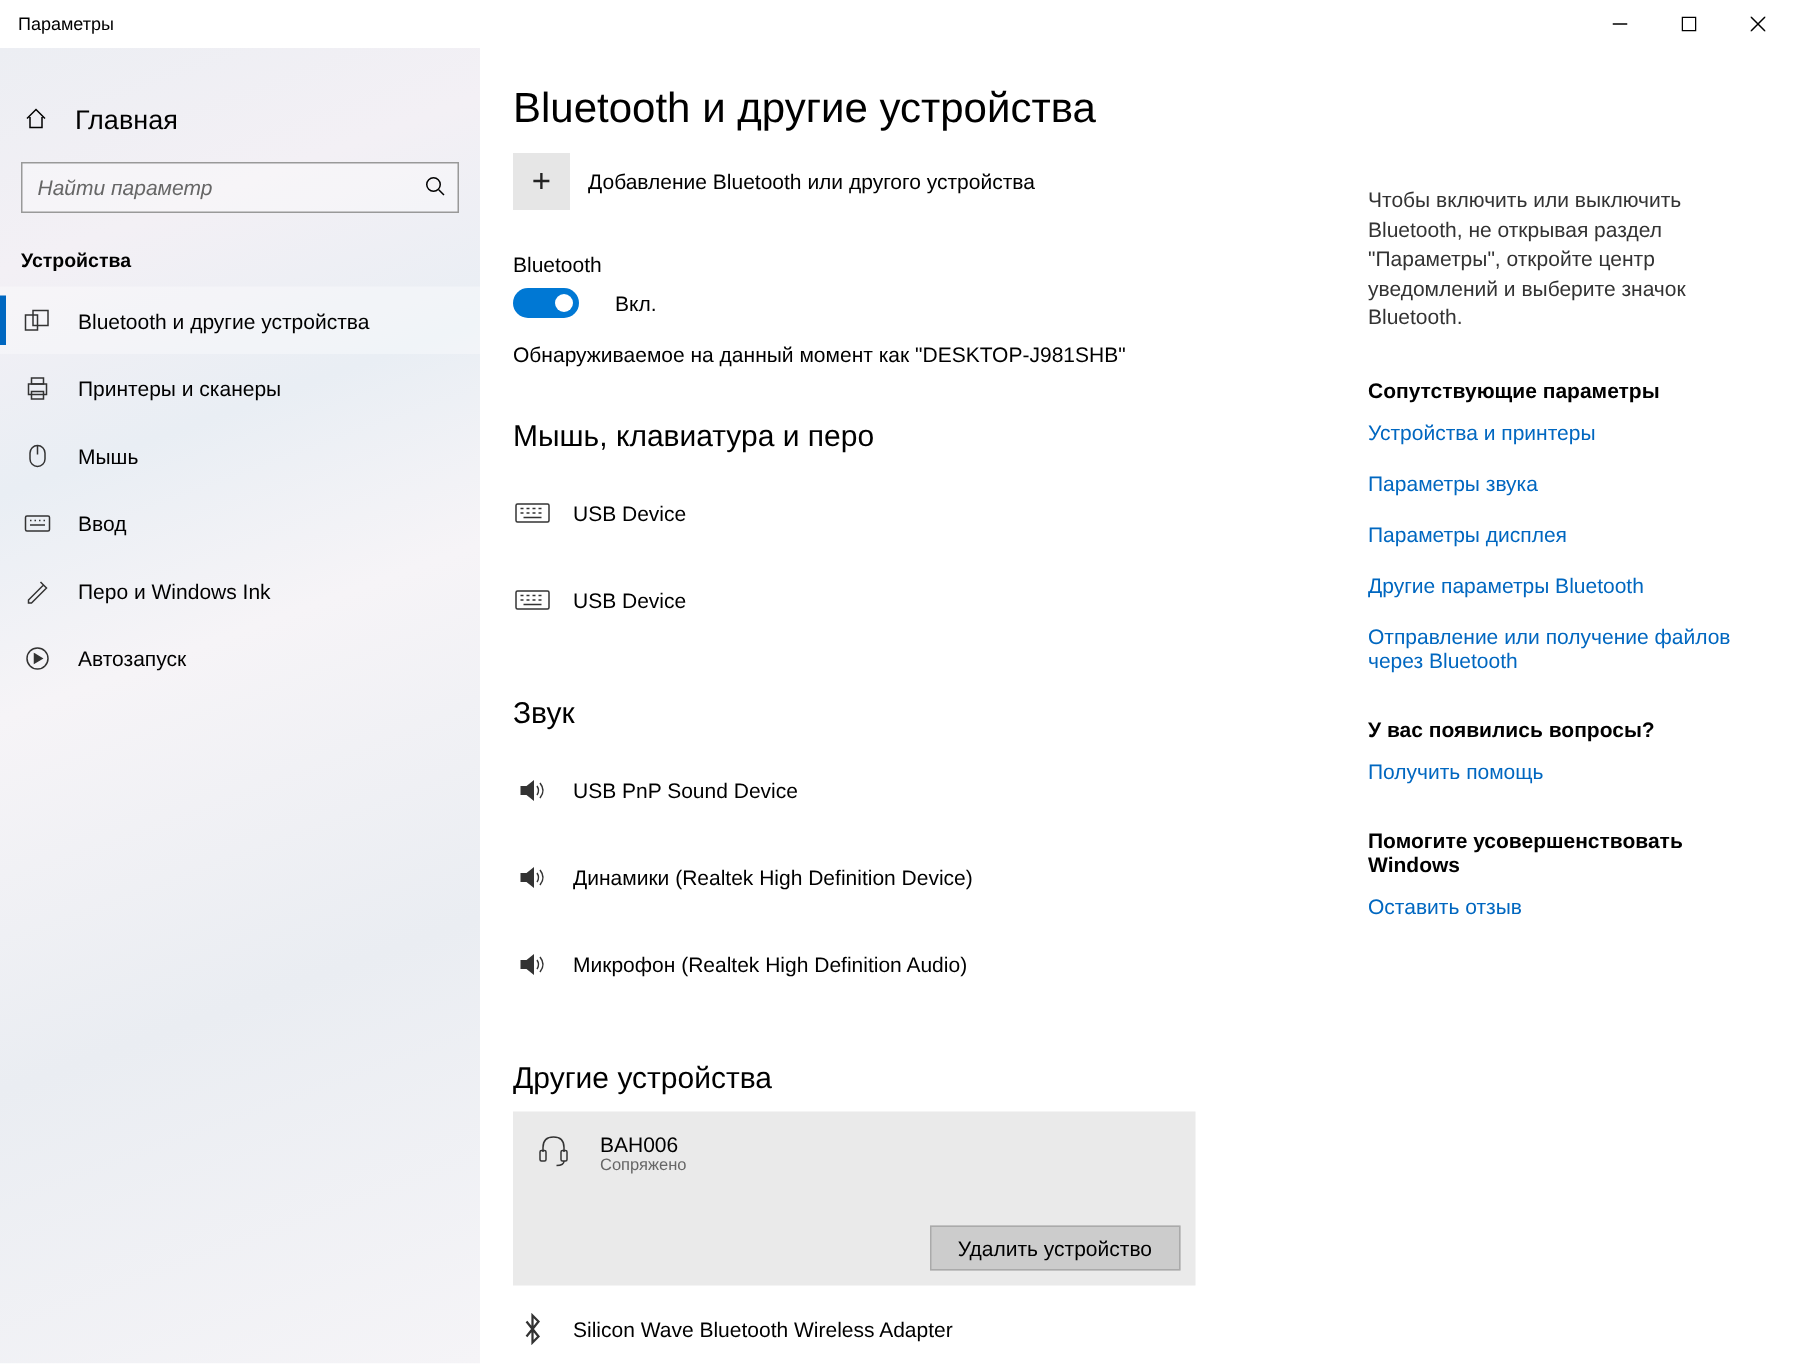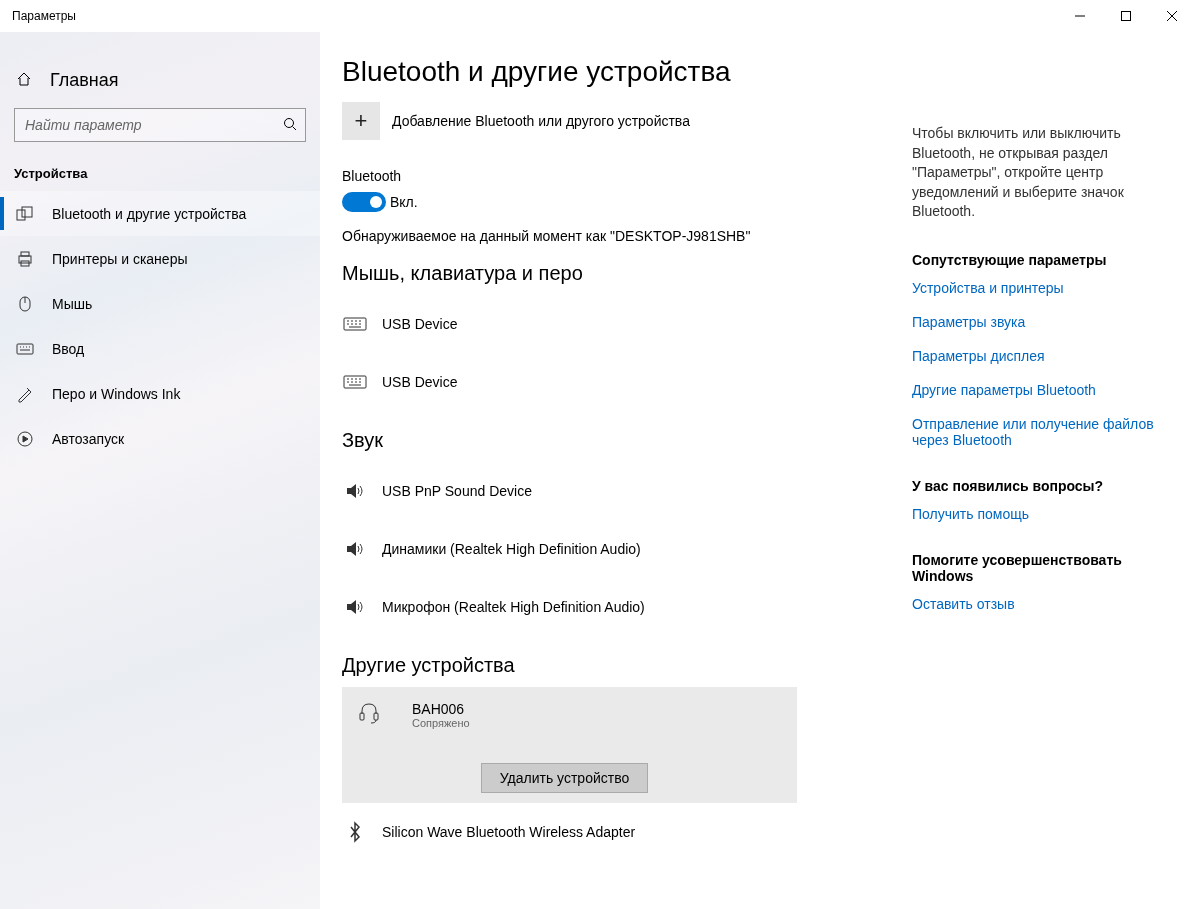--- a/index.html
+++ b/index.html
@@ -25,35 +25,35 @@
   .nav{display:flex;flex-direction:column;}
   .nav-item{display:flex;align-items:center;height:45px;padding-left:16px;gap:18px;cursor:default;position:relative;}
   .nav-item .sel-bar{position:absolute;left:0;top:6px;bottom:6px;width:4px;background:#0067c0;display:none;}
   .nav-item.selected .sel-bar{display:block;}
   .nav-item.selected{background:rgba(255,255,255,.35);}
   .nav-item .ico{width:18px;display:flex;justify-content:center;color:#333;}
   .content{flex:1;display:flex;padding:24px 0 0 22px;overflow:hidden;}
   .center{flex:0 0 570px;}
   .right{flex:1;padding-right:12px;padding-top:68px;max-width:260px;}
   h1{font-size:28px;font-weight:400;margin:0 0 14px;font-weight:350;}
-  h2{font-size:20px;font-weight:400;margin:18px 0 10px;}
+  h2{font-size:20px;font-weight:400;margin:36px 0 10px;}
   .add-row{display:flex;align-items:center;gap:12px;margin-bottom:6px;cursor:default;}
   .add-tile{width:38px;height:38px;background:#e6e6e6;display:flex;align-items:center;justify-content:center;font-size:22px;color:#222;}
   .bt-label{margin-top:28px;margin-bottom:8px;font-size:14px;}
-  .toggle-row{display:flex;align-items:center;gap:4px;}
+  .toggle-row{display:flex;align-items:center;gap:24px;}
   .toggle{width:44px;height:20px;border-radius:10px;background:#0078d4;position:relative;}
   .toggle::after{content:"";position:absolute;width:12px;height:12px;border-radius:50%;background:#fff;top:4px;right:4px;}
   .discover{margin-top:16px;margin-bottom:6px;font-size:14px;}
   .device{display:flex;align-items:center;gap:14px;height:58px;}
   .device .dico{width:26px;display:flex;justify-content:center;color:#333;}
   .device-selected{background:#eaeaea;width:455px;flex-direction:column;align-items:stretch;height:auto;padding-bottom:10px;}
-  .device-selected .row1{display:flex;gap:30px;padding:14px 14px 6px;}
+  .device-selected .row1{display:flex;gap:18px;padding:14px 14px 6px;}
   .device-selected .name{font-size:14px;}
   .device-selected .status{font-size:11px;color:#666;}
-  .device-selected .actions{display:flex;justify-content:center;padding-right:10px;margin-top:14px;}
+  .device-selected .actions{display:flex;justify-content:flex-end;padding-right:10px;margin-top:14px;}
   .device-selected button{background:#ccc;border:1px solid #aaa;padding:6px 18px;font-family:inherit;font-size:14px;}
   .right-text{font-size:14px;color:#333;line-height:1.4;}
   .right h3{font-size:14px;font-weight:600;margin:30px 0 12px;}
   .right a{display:block;color:#0067c0;text-decoration:none;margin-bottom:18px;font-size:14px;cursor:default;}
   svg{stroke:currentColor;fill:none;stroke-width:1;}
 </style>
 </head>
 <body>
 
 <div class="titlebar">
@@ -200,21 +200,21 @@
             </span>
             <span>USB PnP Sound Device</span>
           </div>
           <div class="device">
             <span class="dico">
               <svg width="22" height="22" viewBox="0 0 22 22">
                 <path d="M3 8 H7 L12 4 V18 L7 14 H3 Z" fill="currentColor" stroke="none"></path>
                 <path d="M14 8 Q16 11 14 14 M16 6 Q20 11 16 16"></path>
               </svg>
             </span>
-            <span>Динамики (Realtek High Definition Audio)</span>
+            <span>Динамики (Realtek High Definition Device)</span>
           </div>
           <div class="device">
             <span class="dico">
               <svg width="22" height="22" viewBox="0 0 22 22">
                 <path d="M3 8 H7 L12 4 V18 L7 14 H3 Z" fill="currentColor" stroke="none"></path>
                 <path d="M14 8 Q16 11 14 14 M16 6 Q20 11 16 16"></path>
               </svg>
             </span>
             <span>Микрофон (Realtek High Definition Audio)</span>
           </div>

